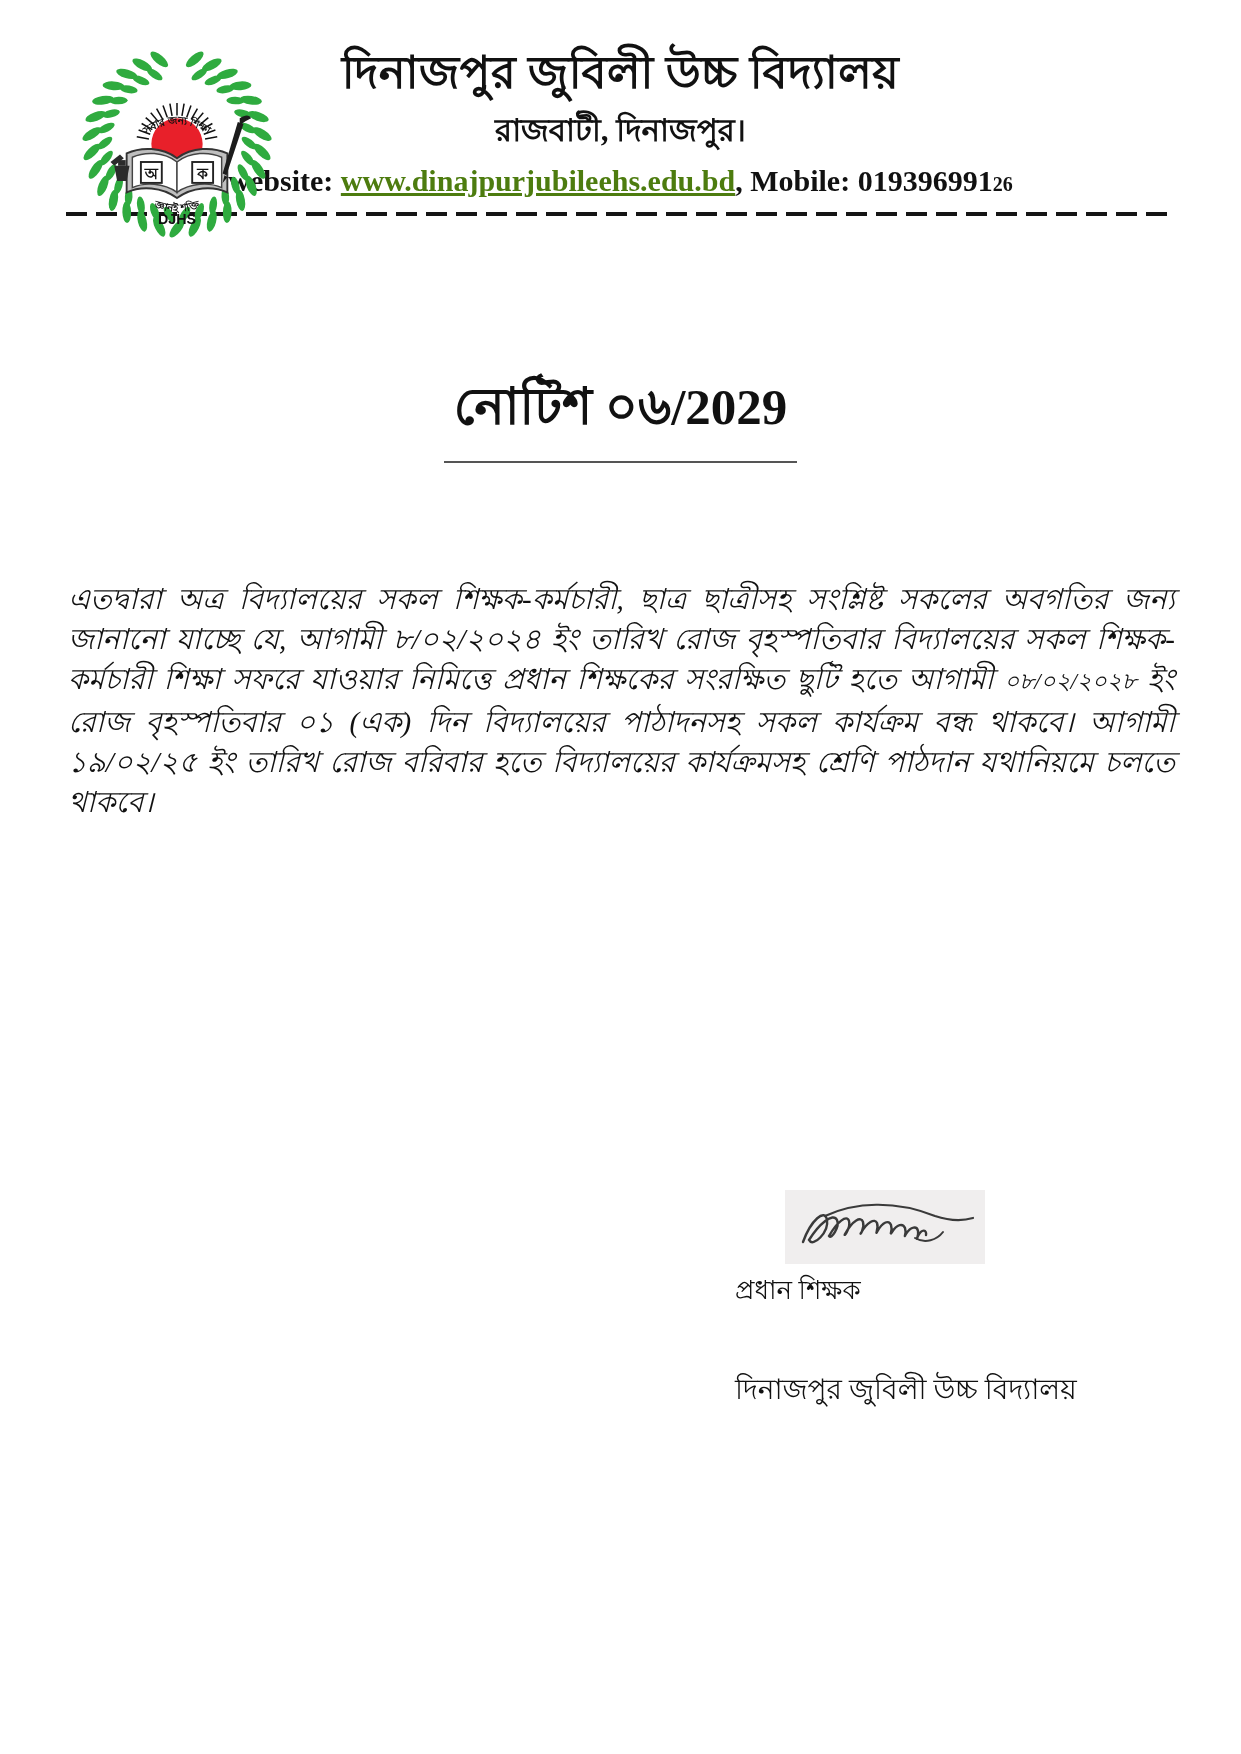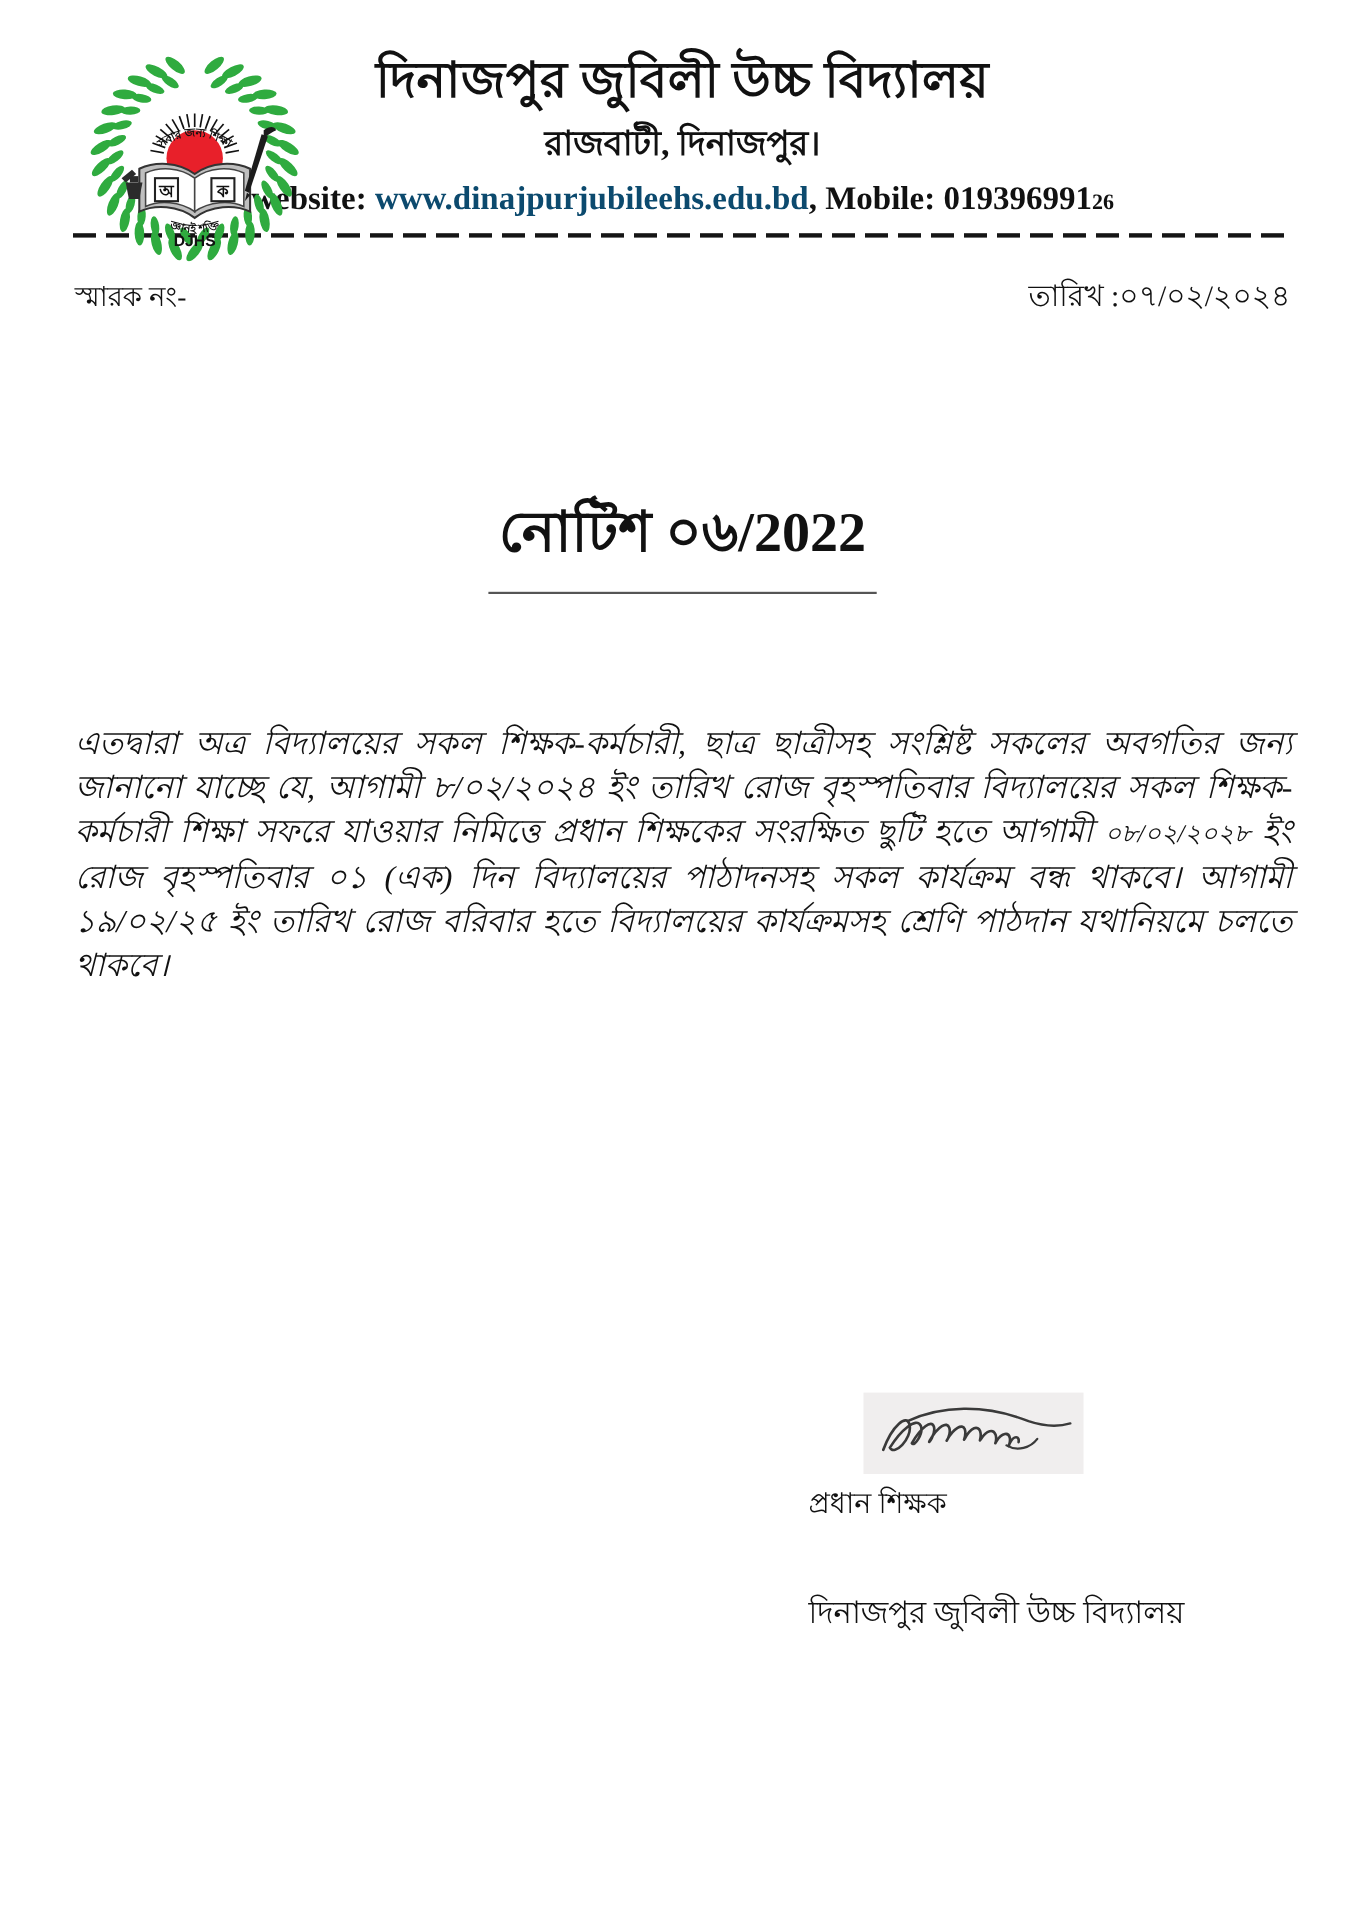--- a/index.html
+++ b/index.html
@@ -44,21 +44,22 @@
     font-family: "Liberation Serif", serif;
     letter-spacing: 1px;
   }
   .contact-line {
     font-size: 30px;
     font-weight: 700;
     margin-top: 6px;
     font-family: "Liberation Serif", serif;
   }
   .contact-line .url {
-    color: #0c4a6e;
+    color: #4d7c0f;
+    text-decoration: underline;
     cursor: pointer;
   }
   .contact-line .mobile-tail { font-size: 20px; }
   
   .dashed-rule {
     margin: 14px 66px 0 66px;
     height: 4px;
     background: repeating-linear-gradient(90deg, #151515 0px, #151515 21px, transparent 21px, transparent 30px);
   }
   
@@ -244,27 +245,23 @@
     <div class="school-address">রাজবাটী, দিনাজপুর।</div>
     <div class="contact-line">
       <span>website:</span>
       <span class="url">www.dinajpurjubileehs.edu.bd</span><span>, </span><span>Mobile:</span>
       <span>019396991</span><span class="mobile-tail">26</span>
     </div>
   </div>
 
   <div class="dashed-rule"></div>
 
-  <div class="memo-row">
-    <span class="memo-label">স্মারক নং-</span>
-    <span class="date-label">তারিখ :০৭/০২/২০২৪</span>
-  </div>
 
   <div class="title-wrap">
-    <span class="notice-title">নোটিশ ০৬/2022</span>
+    <span class="notice-title">নোটিশ ০৬/2029</span>
   </div>
 
   <div class="body-text">
     <span>এতদ্বারা অত্র বিদ্যালয়ের সকল শিক্ষক-কর্মচারী, ছাত্র ছাত্রীসহ সংশ্লিষ্ট সকলের অবগতির জন্য জানানো যাচ্ছে যে, আগামী ৮/০২/২০২৪ ইং তারিখ রোজ বৃহস্পতিবার বিদ্যালয়ের সকল শিক্ষক-কর্মচারী শিক্ষা সফরে যাওয়ার নিমিত্তে প্রধান শিক্ষকের সংরক্ষিত ছুটি হতে আগামী </span><span class="small-date">০৮/০২/২০২৮</span><span> ইং রোজ বৃহস্পতিবার ০১ (এক) দিন বিদ্যালয়ের পাঠাদনসহ সকল কার্যক্রম বন্ধ থাকবে। আগামী ১৯/০২/২৫ ইং তারিখ রোজ বরিবার হতে বিদ্যালয়ের কার্যক্রমসহ শ্রেণি পাঠদান যথানিয়মে চলতে থাকবে।</span>
   </div>
 
   <div class="sign-col">
     <div class="sign-image">
       <svg viewBox="0 0 200 74" width="200" height="74">
         <path d="M18,52 C26,30 40,18 42,30 C44,42 28,58 24,50 C34,34 48,22 52,30 C55,37 46,50 44,46 C52,32 62,24 64,31 C66,38 58,48 60,44 C68,30 76,26 78,32 C80,39 74,46 76,43 C82,32 90,28 92,33 C94,39 90,45 92,42 C98,31 104,30 106,35 C108,41 104,46 107,42 C112,34 118,33 120,38 C122,44 118,49 121,44 C126,36 132,36 133,41 C134,47 130,52 133,46 C137,38 142,40 141,45" fill="none" stroke="#3a3a3a" stroke-width="2.4" stroke-linecap="round"></path>

